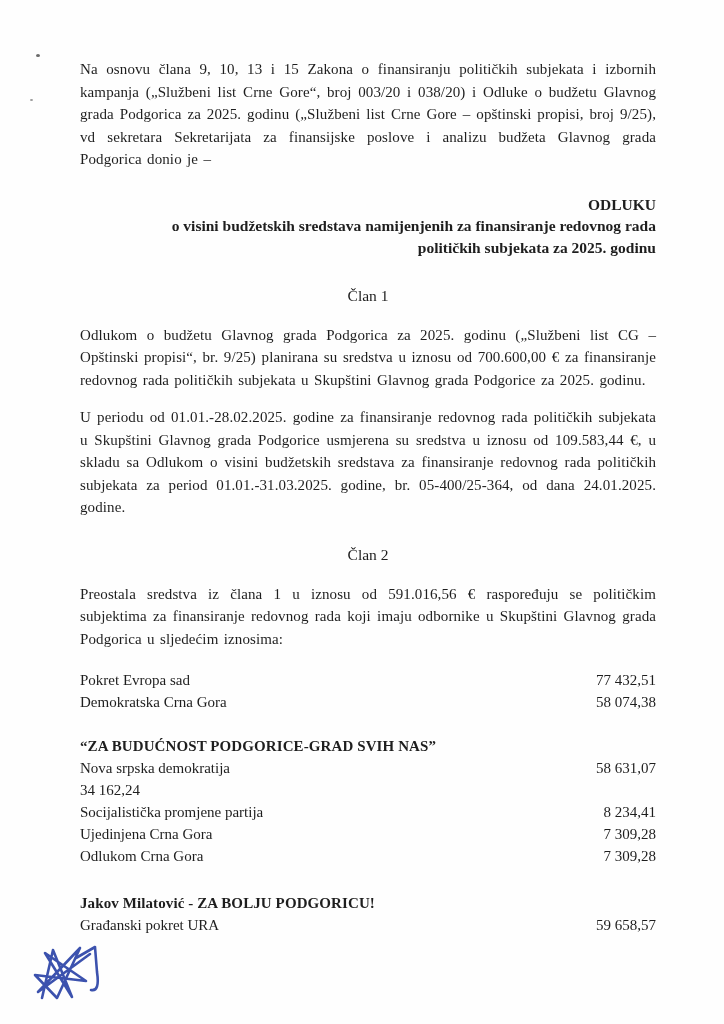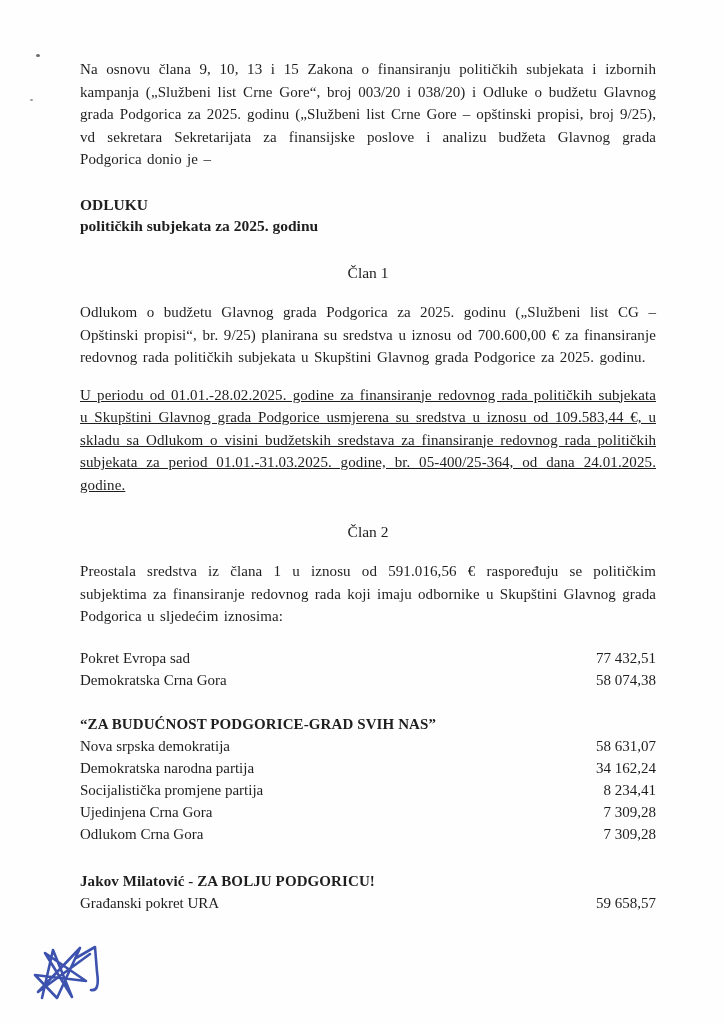--- a/index.html
+++ b/index.html
@@ -16,29 +16,29 @@
     padding: 58px 68px 0 80px;
     background: #fefefe;
   }
   .para {
     font-size: 15px;
     line-height: 22.5px;
     text-align: justify;
     letter-spacing: 0.1px;
     word-spacing: 1.5px;
   }
-  .title-block { text-align: left; margin-top: 23px; }
+  .title-block { text-align: right; margin-top: 23px; }
   .title-main { font-size: 15.5px; font-weight: bold; line-height: 21px; }
   .title-sub  { font-size: 15.5px; font-weight: bold; line-height: 22.5px; }
   .article-heading {
     text-align: center;
     font-size: 15.5px; font-weight: normal;
     margin-top: 27px; margin-bottom: 19px;
   }
-  .para + .para { margin-top: 15px; text-decoration: underline; }
+  .para + .para { margin-top: 15px; }
   .alloc { margin-top: 19px; }
   .group { margin-top: 22px; }
   .group:first-child { margin-top: 0; }
   .group.gap-lg { margin-top: 25px; }
   .coalition {
     font-size: 15px; font-weight: bold;
     line-height: 22px; letter-spacing: 0.1px;
   }
   .row {
     display: flex; justify-content: space-between;
@@ -62,20 +62,21 @@
 
 <div class="page">
 
   <span class="dot d1"></span>
   <span class="dot d2"></span>
 
   <p class="para">Na osnovu člana 9, 10, 13 i 15 Zakona o finansiranju političkih subjekata i izbornih kampanja („Službeni list Crne Gore“, broj 003/20 i 038/20) i Odluke o budžetu Glavnog grada Podgorica za 2025. godinu („Službeni list Crne Gore – opštinski propisi, broj 9/25), vd sekretara Sekretarijata za finansijske poslove i analizu budžeta Glavnog grada Podgorica donio je –</p>
 
   <div class="title-block">
     <div class="title-main">ODLUKU</div>
+    <div class="title-sub">o visini budžetskih sredstava namijenjenih za finansiranje redovnog rada</div>
     <div class="title-sub">političkih subjekata za 2025. godinu</div>
   </div>
 
   <div class="article-heading">Član 1</div>
 
   <p class="para">Odlukom o budžetu Glavnog grada Podgorica za 2025. godinu („Službeni list CG – Opštinski propisi“, br. 9/25) planirana su sredstva u iznosu od 700.600,00 € za finansiranje redovnog rada političkih subjekata u Skupštini Glavnog grada Podgorice za 2025. godinu.</p>
   <p class="para">U periodu od 01.01.-28.02.2025. godine za finansiranje redovnog rada političkih subjekata u Skupštini Glavnog grada Podgorice usmjerena su sredstva u iznosu od 109.583,44 €, u skladu sa Odlukom o visini budžetskih sredstava za finansiranje redovnog rada političkih subjekata za period 01.01.-31.03.2025. godine, br. 05-400/25-364, od dana 24.01.2025. godine.</p>
 
   <div class="article-heading">Član 2</div>
 
@@ -94,21 +95,20 @@
       </div>
     </div>
 
     <div class="group">
       <div class="coalition">“ZA BUDUĆNOST PODGORICE-GRAD SVIH NAS”</div>
       <div class="row">
         <span>Nova srpska demokratija</span>
         <span class="amount">58 631,07</span>
       </div>
       <div class="row">
-        <span>Demokratska narodna partija</span>
         <span class="amount">34 162,24</span>
       </div>
       <div class="row">
         <span>Socijalistička promjene partija</span>
         <span class="amount">8 234,41</span>
       </div>
       <div class="row">
         <span>Ujedinjena Crna Gora</span>
         <span class="amount">7 309,28</span>
       </div>

